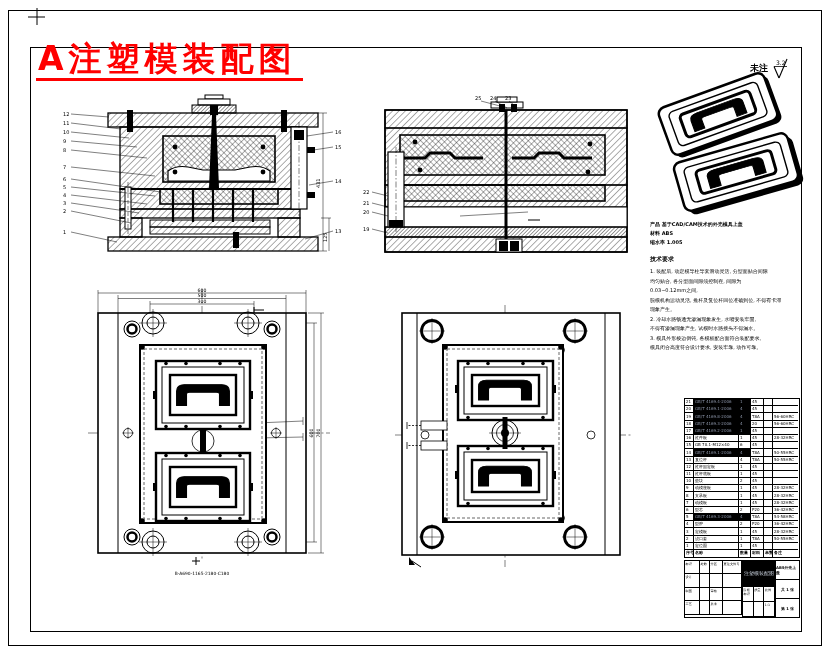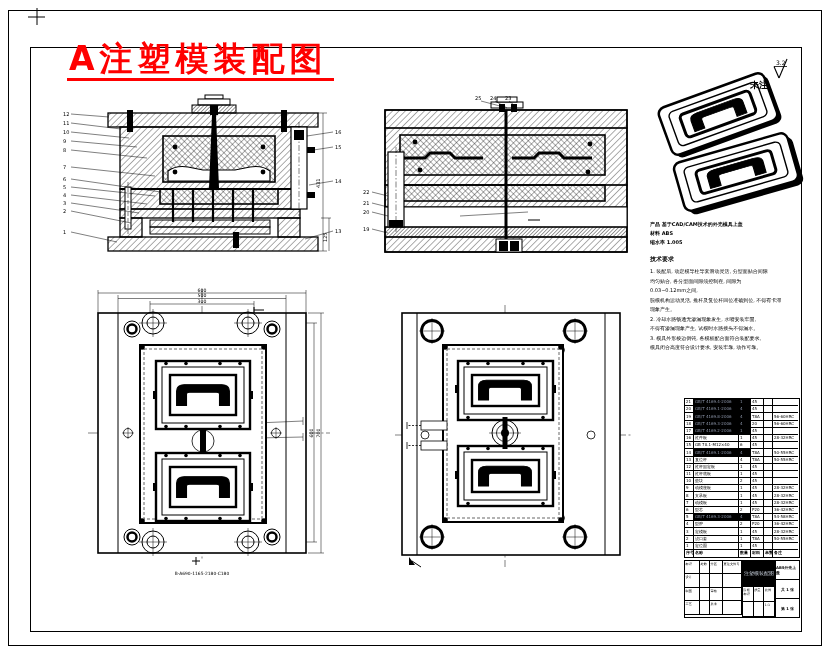--- a/index.html
+++ b/index.html
@@ -5,24 +5,24 @@
   html,body{margin:0;padding:0;background:#fff;}
   body{width:830px;height:654px;position:relative;overflow:hidden;
        font-family:"DejaVu Sans",sans-serif;color:#000;}
   .abs{position:absolute;}
   
   .outer-frame{left:8px;top:10px;width:812px;height:634px;border:1.5px solid #000;}
   .inner-frame{left:30px;top:47px;width:770px;height:583px;border:1.8px solid #000;}
   
   .main-title{left:36px;top:42px;font-size:33px;font-weight:bold;color:#f00;
       letter-spacing:5px;line-height:1.05;border-bottom:3px solid #f00;
-      padding:0 6px 1px 2px;z-index:5;white-space:nowrap;margin-left:31px;}
+      padding:0 6px 1px 2px;z-index:5;white-space:nowrap;}
   
   .rough{left:750px;top:57px;display:flex;align-items:flex-start;z-index:4;}
-  .rough-txt{font-size:9px;font-weight:bold;margin-top:22px;}
+  .rough-txt{font-size:9px;font-weight:bold;margin-top:5px;}
   
   .notes{left:650px;top:220px;width:148px;z-index:3;}
   .note-line{font-size:5px;line-height:1.8;white-space:nowrap;overflow:hidden;font-weight:bold;}
   .tech-title{font-size:6px;font-weight:bold;margin:8px 0 3px 0;}
   .tech .note-line{font-weight:normal;line-height:1.9;}
   
   .bom{left:684px;top:398px;width:116px;border:1.2px solid #000;box-sizing:border-box;
        font-size:4px;line-height:1;z-index:3;background:#fff;}
   .bom-row,.bom-header{display:grid;grid-template-columns:9px 45px 12px 13px 9px 25px;height:7.2px;}
   .bom-cell{border-right:.5px solid #000;border-bottom:.5px solid #000;overflow:hidden;

